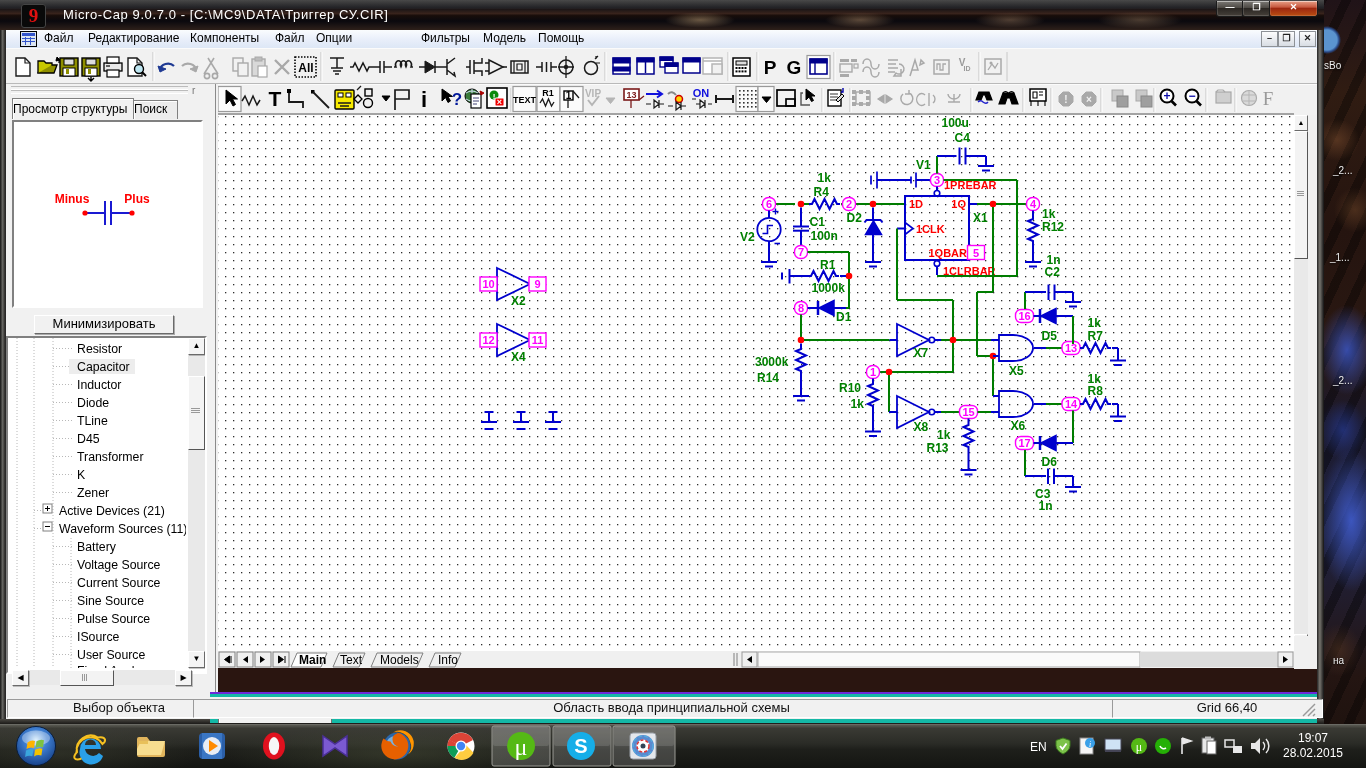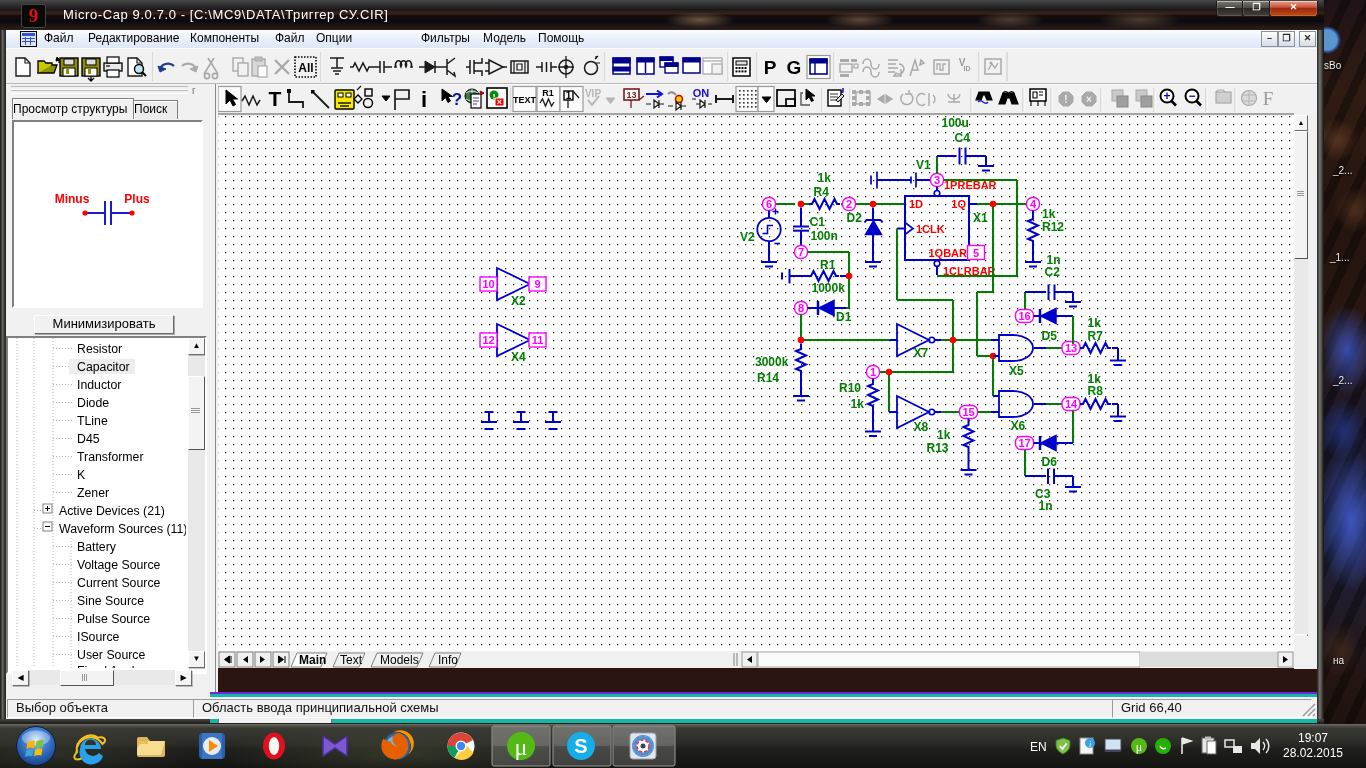--- a/index.html
+++ b/index.html
@@ -58,21 +58,21 @@
 .sbtn{position:absolute;background:#f4f4f4;border:1px solid;border-color:#fff #6a6a6a #6a6a6a #fff;
 box-shadow:1px 1px 0 rgba(90,90,90,.35);font-size:8px;text-align:center;color:#000;}
 .sthumb{position:absolute;background:#f3f3f3;border:1px solid;border-color:#fff #555 #555 #fff;}
 
 #tabrow{left:218px;top:651px;width:1076px;height:17px;background:#f0f0f0;font-size:12px;}
 #filetabrow{left:210px;top:692px;width:1107px;height:29px;background:#14b8a6;border-top:2px solid #6d28d9;}
 #filetab{position:absolute;left:8px;top:3px;width:112px;height:25px;background:#f1f1f1;
 border:1px solid #707070;border-bottom:none;box-shadow:inset 1px 1px 0 #fff;
 font-size:13px;text-align:center;line-height:24px;}
 #statusbar{left:6px;top:697px;width:1311px;height:22px;background:#f1f1f1;font-size:13px;color:#111;}
-.ssec{position:absolute;top:2px;height:17px;border:1px solid;border-color:#9a9a9a #fff #fff #9a9a9a;padding-left:8px;line-height:16px;background:#f1f1f1;}
+.ssec{position:absolute;top:2px;height:17px;border:1px solid;border-color:#9a9a9a #fff #fff #9a9a9a;padding-left:19px;line-height:16px;background:#f1f1f1;text-align:center;}
 
 #taskbar{left:0;top:724px;width:1366px;height:44px;
 background:radial-gradient(ellipse 260px 40px at 400px 30px,rgba(120,130,90,.25),transparent 70%),radial-gradient(ellipse 200px 40px at 60px 30px,rgba(110,115,85,.2),transparent 70%),linear-gradient(180deg,#62625a 0%,#3a3a34 10%,#2a2b26 45%,#1e1f1b 58%,#141512 100%);}
 </style>
 </head>
 <body>
 <div id="root">
   <div class="abs" id="desk">
     <div style="position:absolute;left:-4px;top:22px;width:40px;height:42px;background:radial-gradient(circle at 14px 18px,#5b94cf 0 10px,#2a4a88 12px,transparent 14px);"></div>
 

